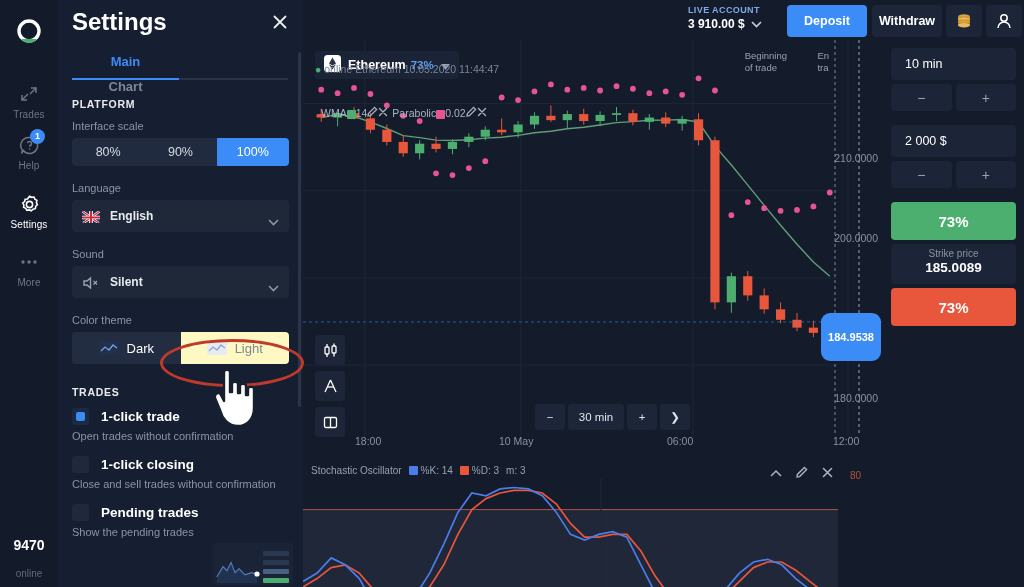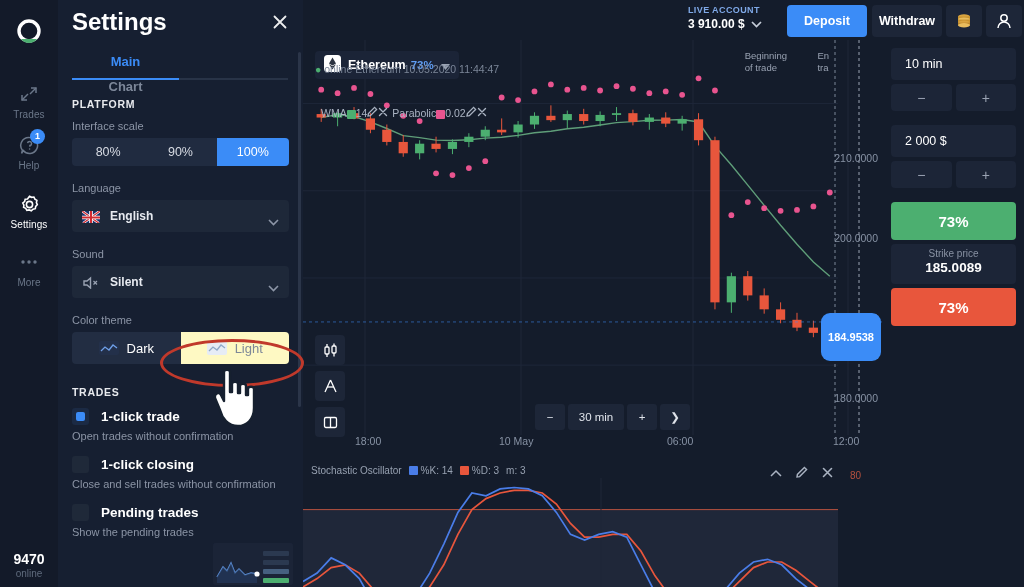--- a/index.html
+++ b/index.html
@@ -26,21 +26,21 @@
   .rail-ic { height: 24px; display:flex; align-items:center; justify-content:center; margin-bottom: 3px; }
   .rail-lbl { display: block; font-size: 10px; letter-spacing: .1px; }
   .badge {
     position: absolute; top: -4px; right: 13px;
     background: #3b8cf7; color: #fff; border-radius: 50%;
     width: 15px; height: 15px; font-size: 9px; line-height: 15px;
     text-align: center; font-weight: bold;
   }
   #online-box { position: absolute; left: 0; bottom: 8px; width: 58px; text-align: center; }
   #online-num { font-size: 14px; font-weight: bold; color: #fff; }
-  #online-lbl { font-size: 10px; color: #5f6b7d; margin-top: 1px; }
+  #online-lbl { font-size: 10px; color: #5f6b7d; margin-top: 15px; }
 
   
   #settings {
     position: absolute; left: 58px; top: 0; width: 245px; height: 587px;
     background: #161f31; z-index: 25; overflow: hidden;
   }
   #set-title { position: absolute; left: 14px; top: 8px; font-size: 24px; font-weight: bold; }
   #set-close { position: absolute; right: 14px; top: 13px; width: 18px; height: 18px; cursor: pointer; opacity: .92; }
   #tabs { position: absolute; left: 14px; top: 52px; width: 216px; height: 28px; }
   .tab {

